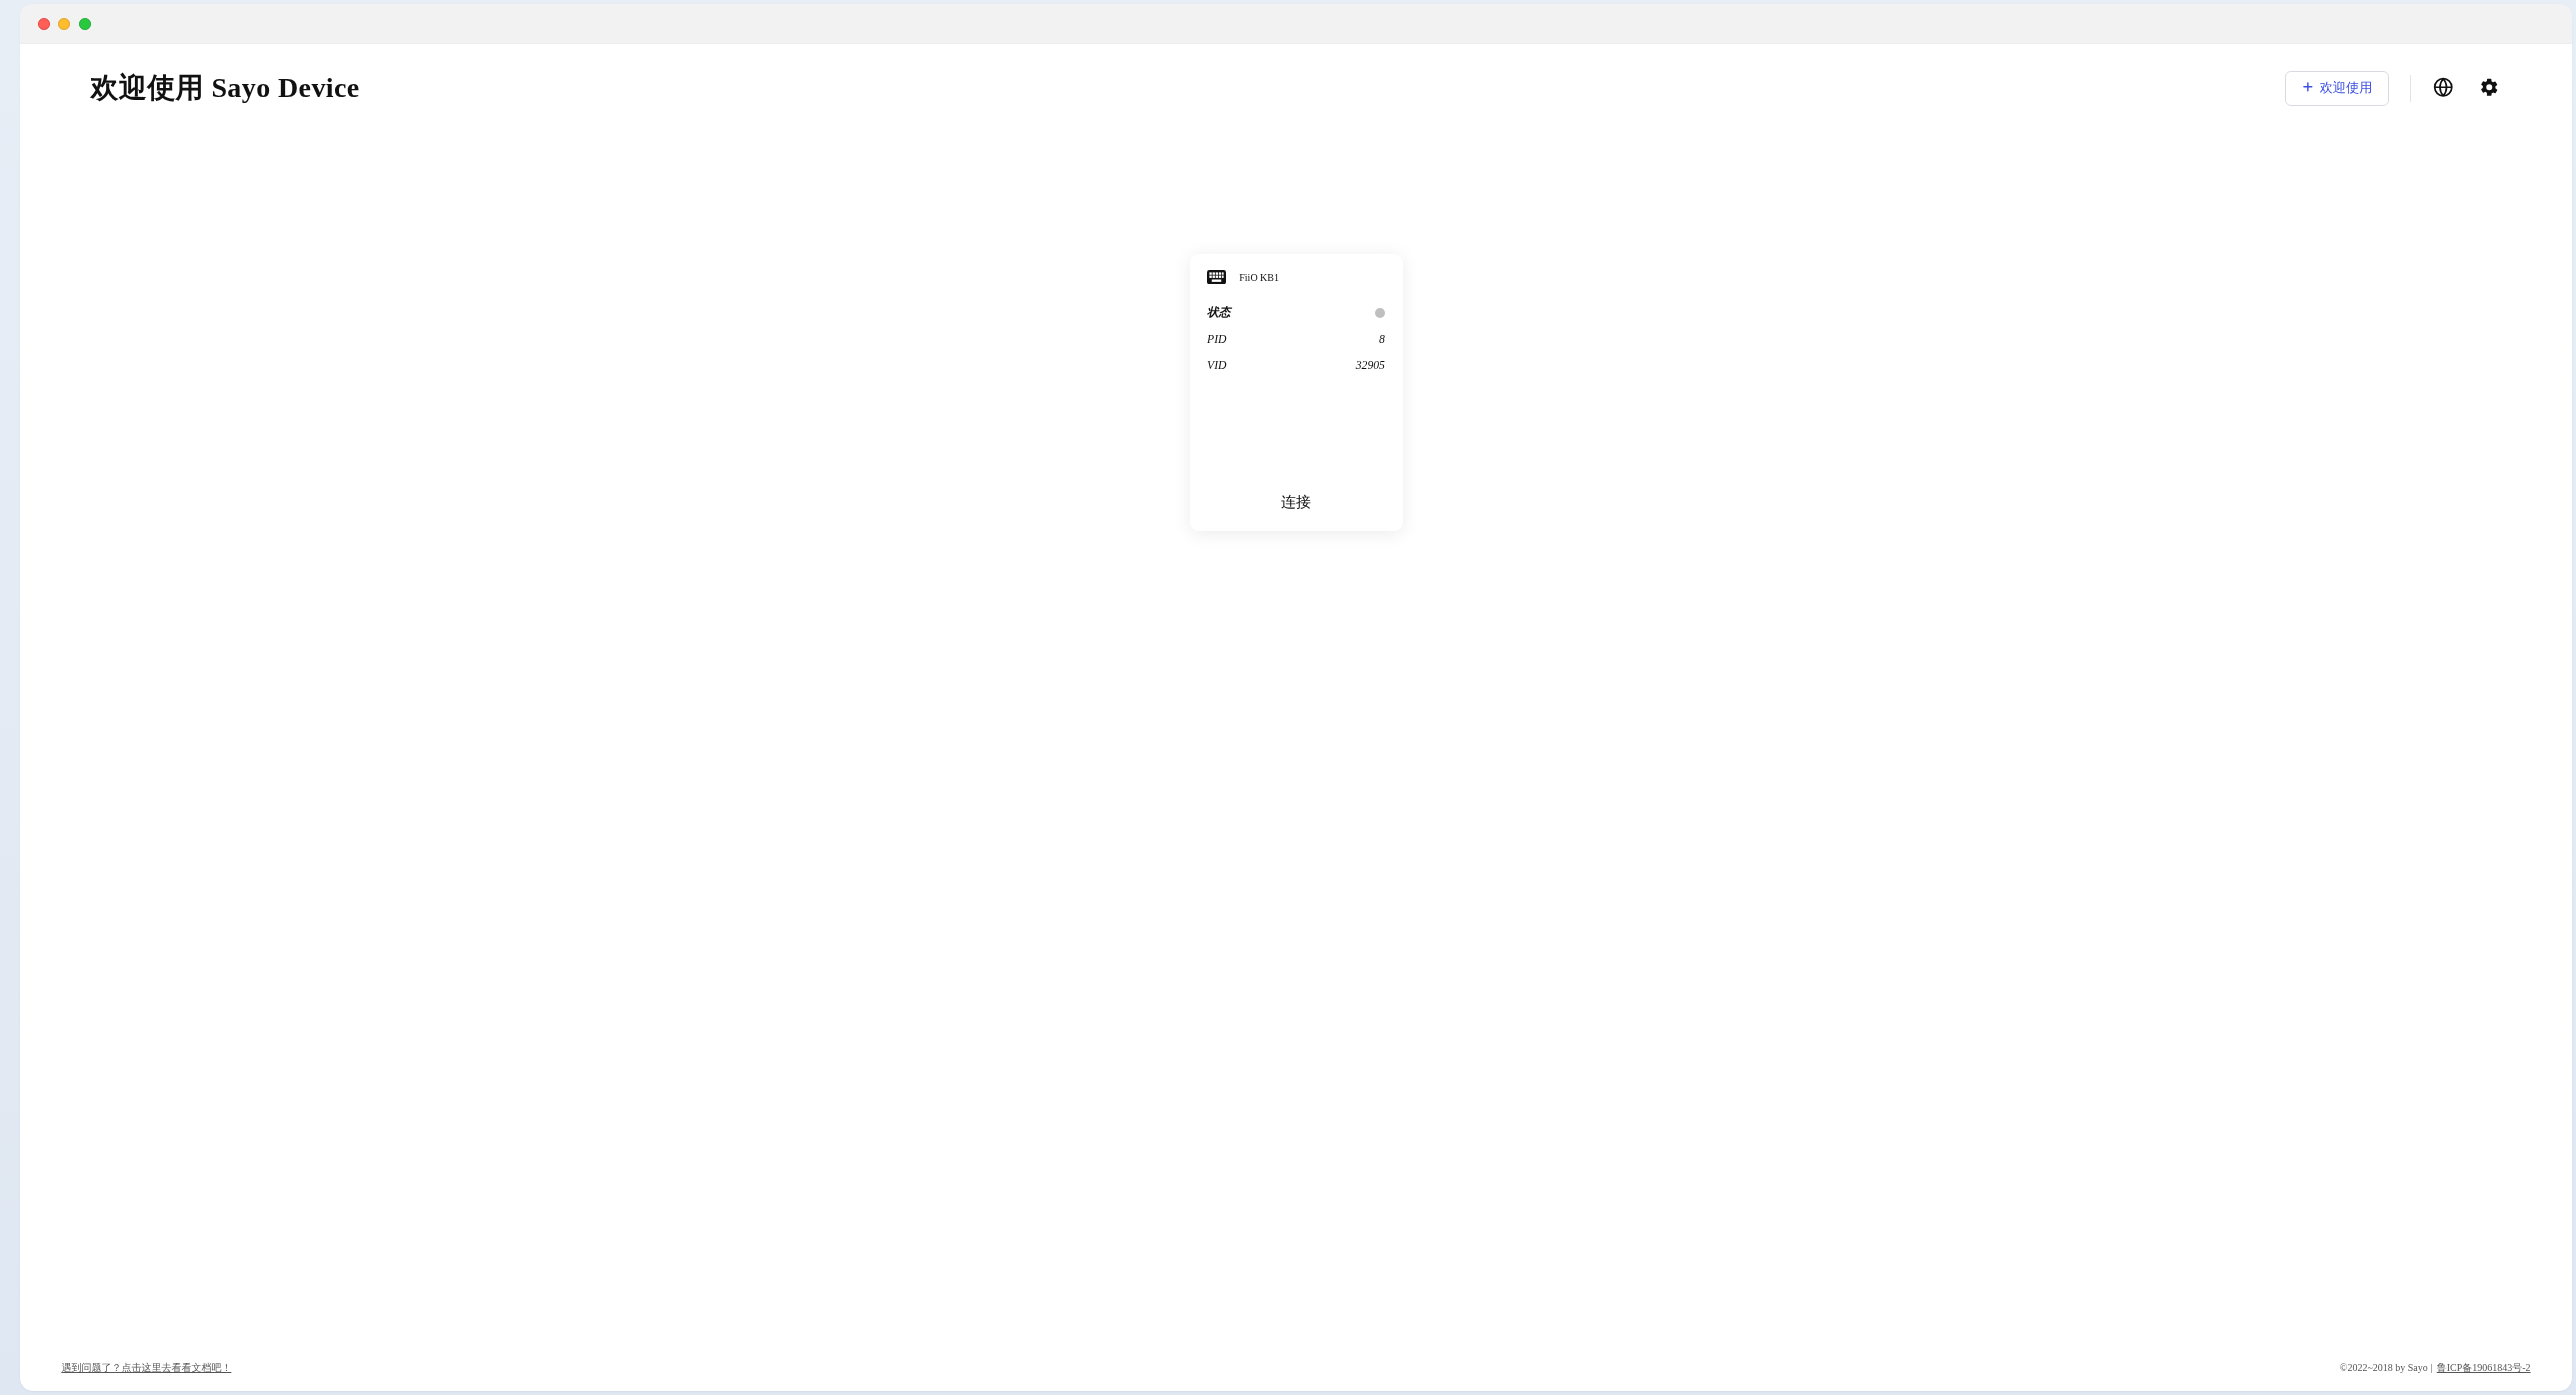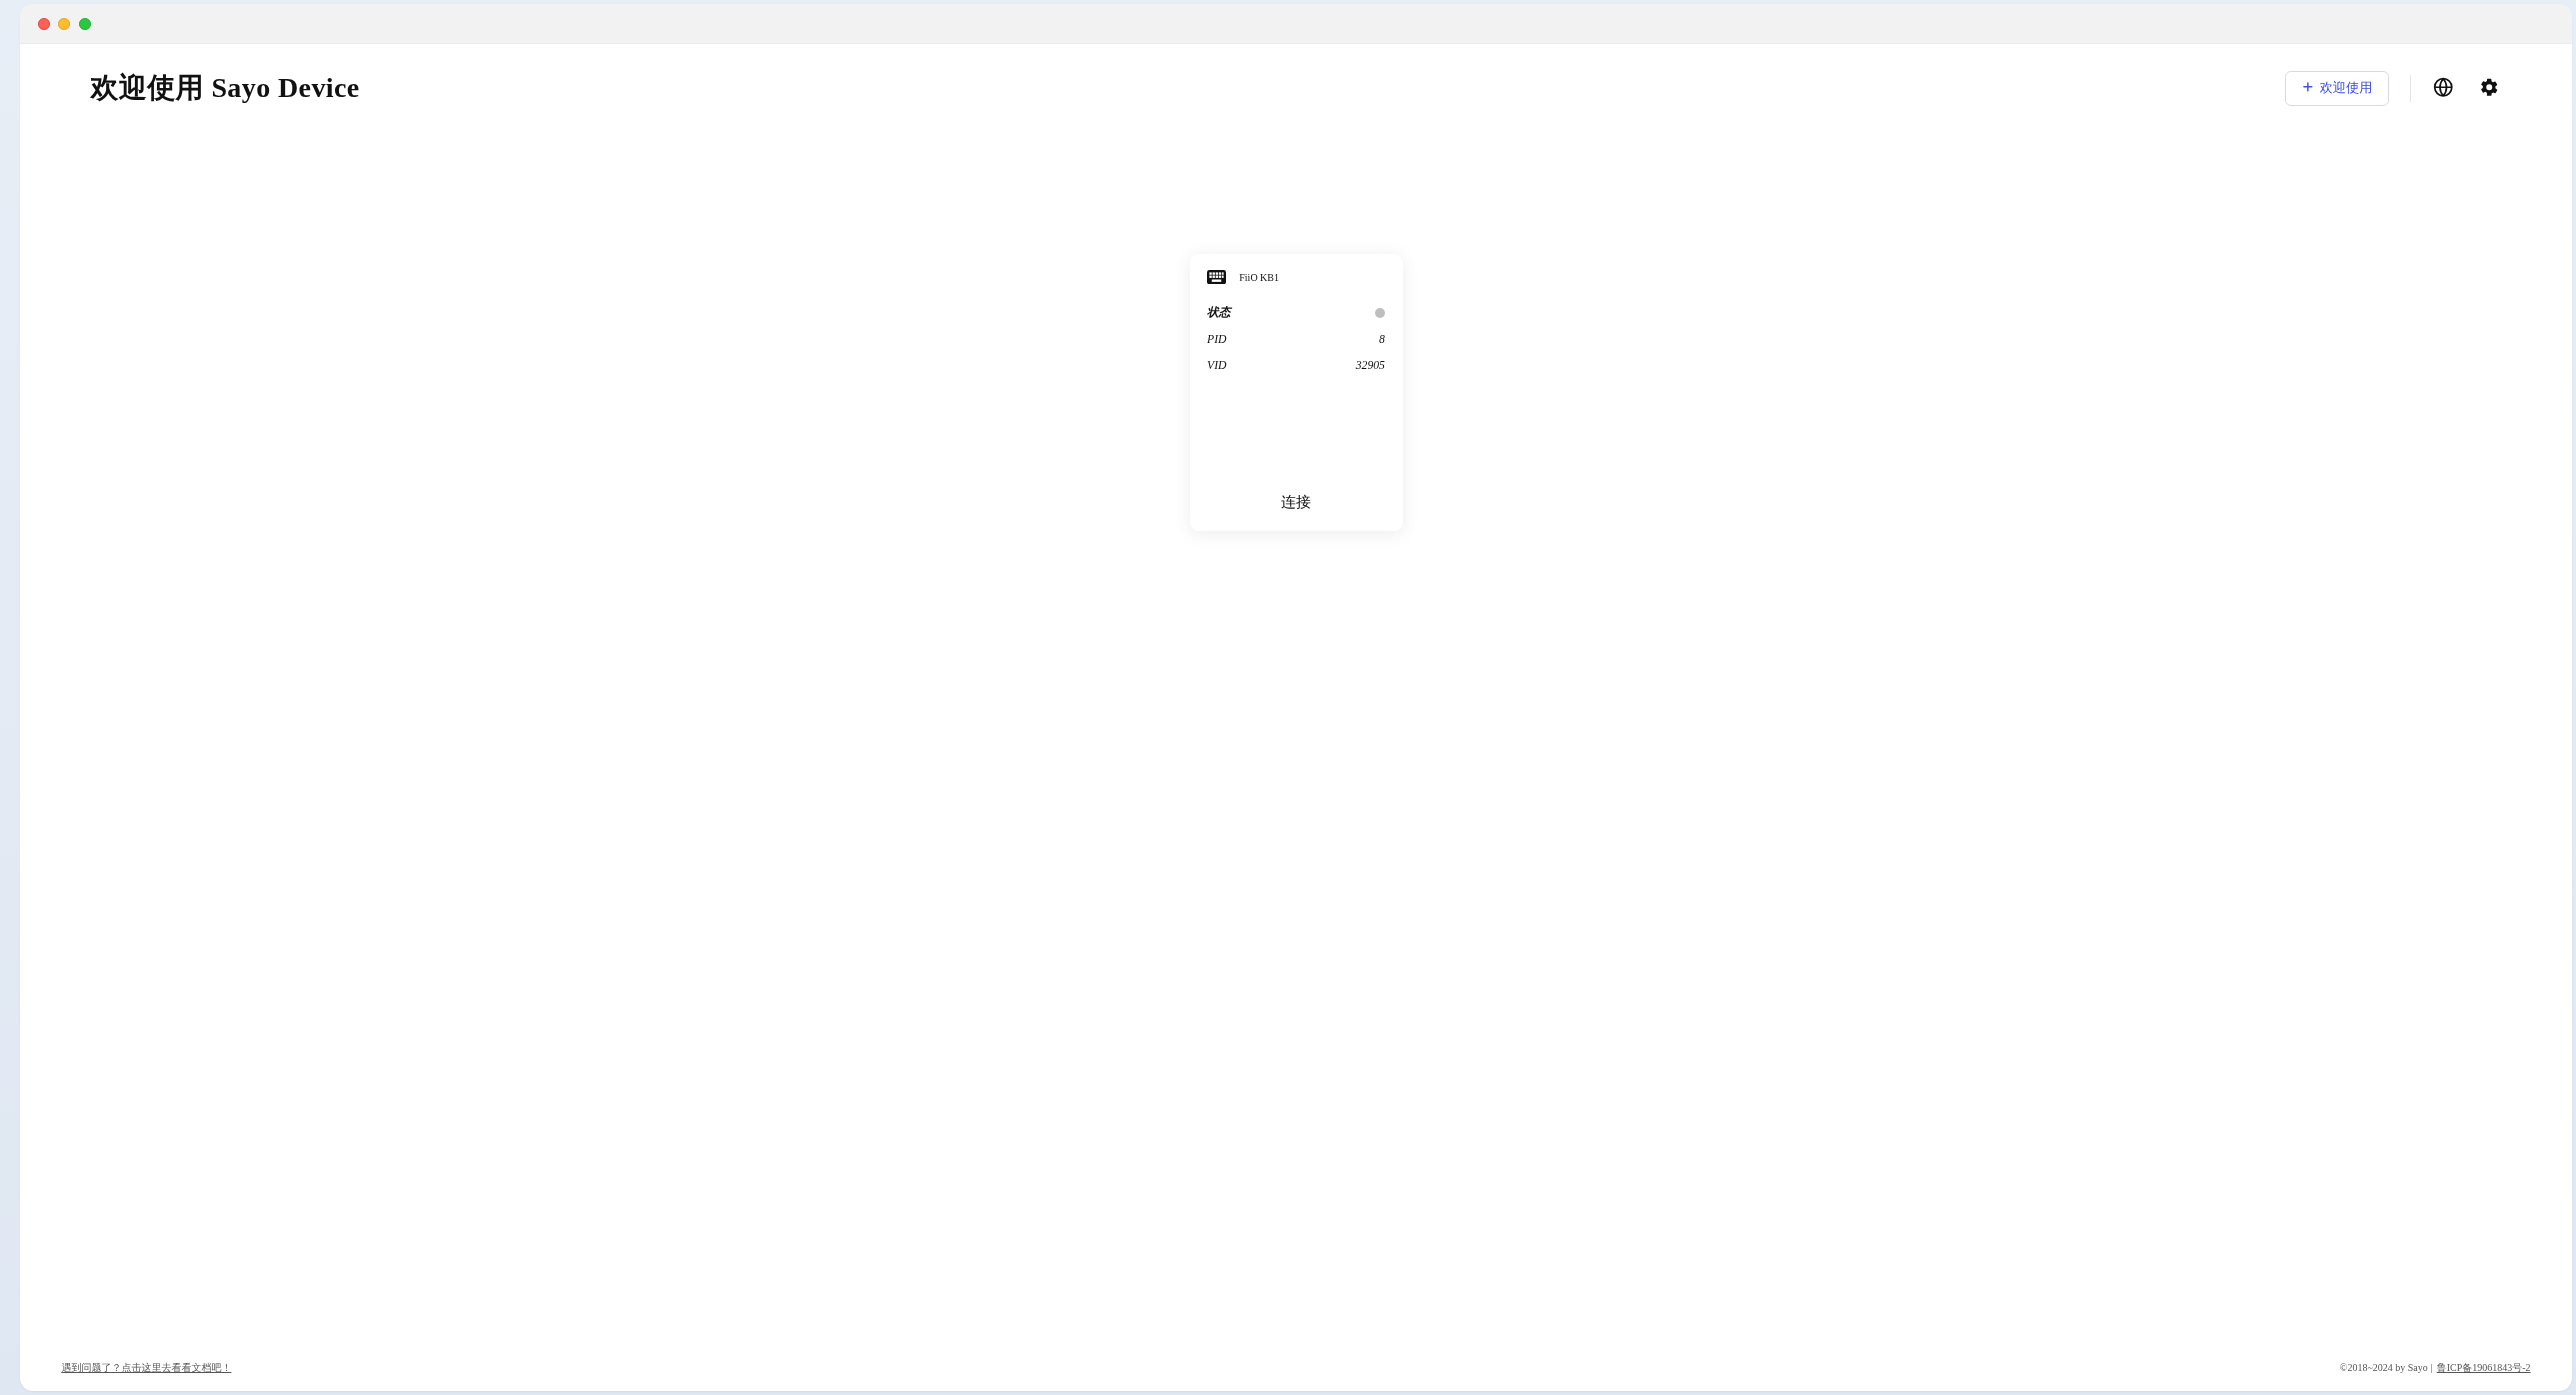--- a/index.html
+++ b/index.html
@@ -197,18 +197,18 @@
         </div>
       </div>
       <div class="device-spacer"></div>
       <div class="connect-btn">连接</div>
     </div>
   </div>
 
   <div class="footer">
     <a>遇到问题了？点击这里去看看文档吧！</a>
     <div class="right">
-      <span>©2018~2024 by Sayo | </span>
+      <span>©2022~2018 by Sayo | </span>
       <a> 鲁ICP备19061843号-2</a>
     </div>
   </div>
 </div>
 
 
 </body></html>

